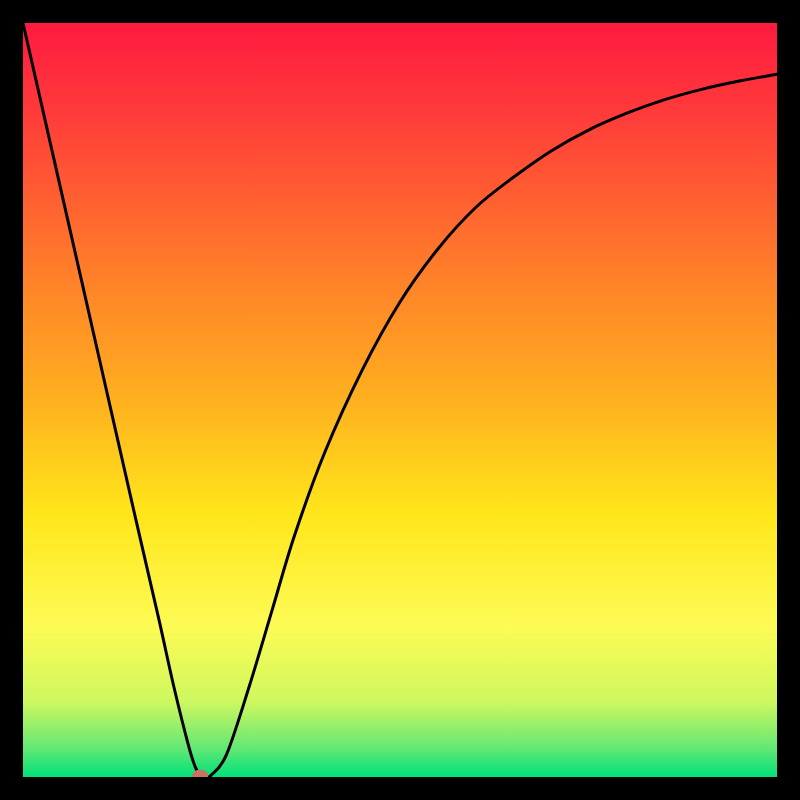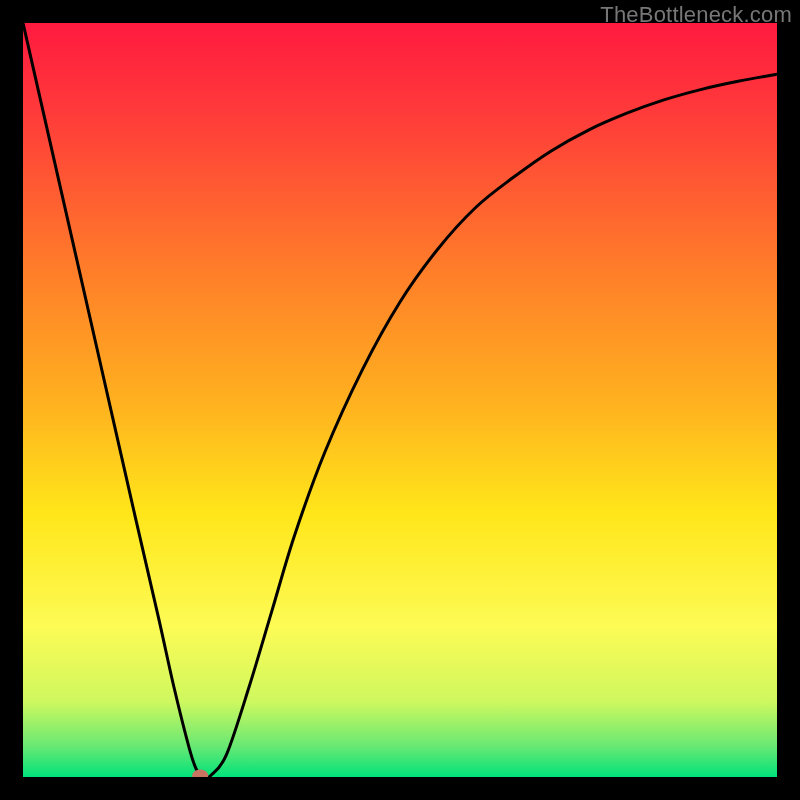--- a/index.html
+++ b/index.html
@@ -58,15 +58,14 @@
             <stop offset="96%" stop-color="#67e873"></stop>
             <stop offset="100%" stop-color="#00e27a"></stop>
           </linearGradient>
       </defs>
       <rect id="bg-rect" x="0" y="0" width="754" height="754" fill="url(#bg-grad)"></rect>
       <path id="curve-path" fill="none" stroke="#000000" stroke-width="3" stroke-linejoin="round" stroke-linecap="round" d="M 0.00 0.00 C 6.28 27.65, 25.13 110.59, 37.70 165.88 C 50.27 221.17, 62.83 276.47, 75.40 331.76 C 87.97 387.05, 103.05 453.66, 113.10 497.64 C 123.15 541.62, 129.44 568.01, 135.72 595.66 C 142.00 623.31, 145.77 642.16, 150.80 663.52 C 155.83 684.88, 162.11 710.02, 165.88 723.84 C 169.65 737.66, 170.91 741.43, 173.42 746.46 C 175.93 751.49, 178.45 753.12, 180.96 754.00 C 183.47 754.88, 184.73 755.51, 188.50 751.74 C 192.27 747.97, 197.30 746.08, 203.58 731.38 C 209.86 716.68, 218.66 687.40, 226.20 663.52 C 233.74 639.64, 241.28 613.25, 248.82 588.12 C 256.36 562.99, 262.64 539.11, 271.44 512.72 C 280.24 486.33, 290.29 457.43, 301.60 429.78 C 312.91 402.13, 326.73 371.97, 339.30 346.84 C 351.87 321.71, 364.43 299.09, 377.00 278.98 C 389.57 258.87, 402.13 241.91, 414.70 226.20 C 427.27 210.49, 439.83 196.67, 452.40 184.73 C 464.97 172.79, 477.53 163.99, 490.10 154.57 C 502.67 145.14, 515.23 136.10, 527.80 128.18 C 540.37 120.26, 552.93 113.35, 565.50 107.07 C 578.07 100.78, 590.63 95.51, 603.20 90.48 C 615.77 85.45, 628.33 80.93, 640.90 76.91 C 653.47 72.89, 666.03 69.49, 678.60 66.35 C 691.17 63.21, 703.73 60.57, 716.30 58.06 C 728.87 55.54, 747.72 52.40, 754.00 51.27"></path>
       <ellipse id="marker-dot" fill="#c97463" cx="177.19" cy="752.49" rx="8" ry="6"></ellipse>
     </svg>
   </div>
 
-  <div class="watermark">TheBottleneck.com</div>
 
 </div>
 
 </body></html>

